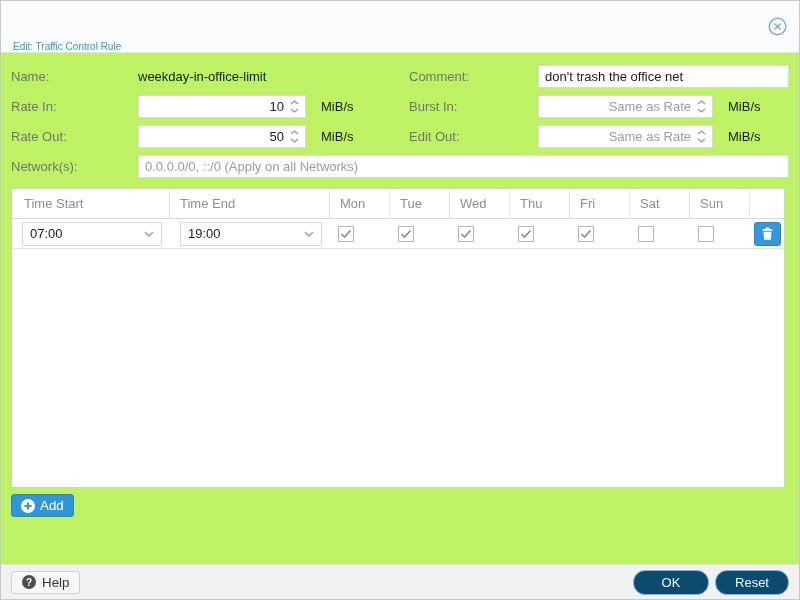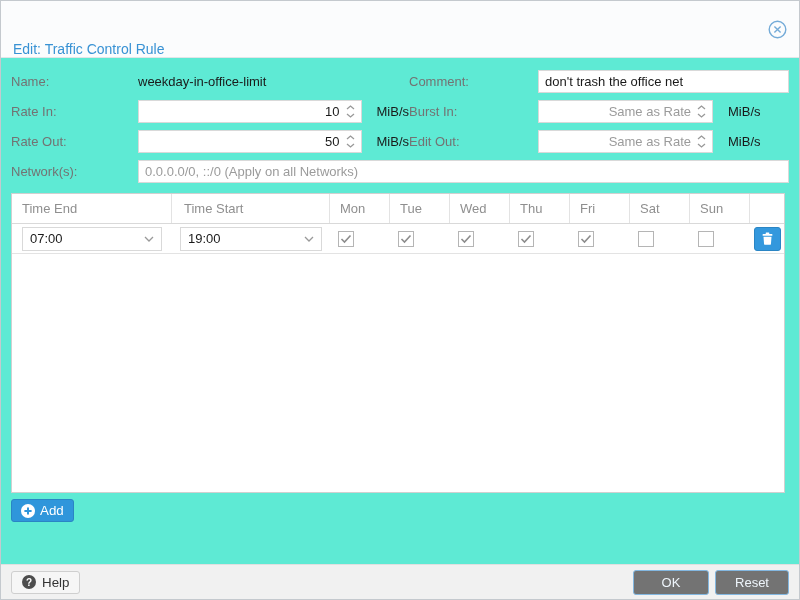--- a/index.html
+++ b/index.html
@@ -2,37 +2,37 @@
 <html><head>
 <meta charset="utf-8">
 <style>
   html,body{margin:0;padding:0;background:#e8e8e8;}
   body{font-family:"Liberation Sans",sans-serif;font-size:13px;color:#1a1a1a;}
   .window{width:800px;height:600px;box-sizing:border-box;background:#fff;border:1px solid #c4c9ce;
           display:flex;flex-direction:column;overflow:hidden;}
   
   .titlebar{flex:0 0 36px;display:flex;align-items:center;justify-content:space-between;
             padding:0 12px;background:#fbfcfd;border-bottom:1px solid #e2e5e8;box-sizing:border-box;}
-  .title{color:#3892d4;font-size:14px;margin-top:40px;}
+  .title{color:#3892d4;font-size:10px;margin-top:40px;}
   .close-btn{width:19px;height:19px;cursor:pointer;display:flex;align-items:center;justify-content:center;}
   
-  .dlg-body{flex:1;padding:12px 10px 0 10px;overflow:hidden;background:#5eead4;}
+  .dlg-body{flex:1;padding:12px 10px 0 10px;overflow:hidden;background:#bef264;}
   .cols{display:flex;}
   .col-l{width:398px;flex:0 0 398px;}
   .col-r{flex:1;}
   .frow{display:flex;align-items:center;height:23px;margin-bottom:7px;}
   .flabel{color:#737373;flex:0 0 127px;}
   .flabel-r{color:#737373;flex:0 0 129px;}
   .tfield{height:23px;box-sizing:border-box;border:1px solid #d9d9d9;background:#fff;
           display:flex;align-items:center;padding:0 6px;}
   input.raw{border:none;outline:none;padding:0;margin:0;font:inherit;color:#1a1a1a;
             background:transparent;width:100%;height:100%;}
   input.raw::placeholder{color:#9b9b9b;opacity:1;}
   .num input.raw{text-align:right;}
-  .w200{width:224px;}
+  .w200{width:168px;}
   .w175{width:175px;}
   .flex1{flex:1;}
   .spinner{display:flex;flex-direction:column;justify-content:center;margin-left:6px;gap:3px;flex:0 0 auto;}
   .spin-btn{line-height:0;cursor:pointer;display:block;}
   .unit{margin-left:15px;color:#1a1a1a;}
   .net-row{}
   .tf-label{margin-top:13px;color:#737373;height:15px;}
   
   .grid{margin-top:10px;width:774px;height:300px;box-sizing:border-box;border:1px solid #d0d0d0;
         display:flex;flex-direction:column;background:#fff;}
@@ -59,21 +59,21 @@
   .gbody{flex:1;}
   
   .add-btn{margin-top:6px;height:23px;padding:0 9px;background:#2f96db;border:1px solid #2a85c4;
            border-radius:3px;color:#fff;display:inline-flex;align-items:center;gap:5px;cursor:pointer;}
   
   .footer{flex:0 0 35px;background:#f1f1f1;border-top:1px solid #e0e0e0;display:flex;
           align-items:center;justify-content:space-between;padding:0 10px;box-sizing:border-box;}
   .help-btn{height:23px;padding:0 10px;background:#f6f6f6;border:1px solid #cfcfcf;border-radius:3px;
             color:#333;display:inline-flex;align-items:center;gap:6px;cursor:pointer;}
   .fright{display:flex;gap:6px;}
-  .btn-dis{height:23px;background:#737373;border:1px solid #83b7e0;border-radius:3px;
+  .btn-dis{height:23px;background:#0c4a6e;border:1px solid #83b7e0;border-radius:12px;
            color:#eef5fb;display:flex;align-items:center;justify-content:center;cursor:default;}
   .btn-ok{width:74px;}
   .btn-reset{width:72px;}
 </style>
 </head>
 <body>
 
 <div class="window">
 
   <div class="titlebar">
@@ -190,22 +190,22 @@
       <span class="tfield flex1">
         <input class="raw" type="text" placeholder="0.0.0.0/0, ::/0 (Apply on all Networks)" style="">
       </span>
     </div>
 
     
 
     
     <div class="grid">
       <div class="ghead">
+        <div class="hcell c0">Time Start</div>
         <div class="hcell c1">Time End</div>
-        <div class="hcell c0">Time Start</div>
         <div class="hcell cday">Mon</div>
         <div class="hcell cday">Tue</div>
         <div class="hcell cday">Wed</div>
         <div class="hcell cday">Thu</div>
         <div class="hcell cday">Fri</div>
         <div class="hcell cday">Sat</div>
         <div class="hcell cday">Sun</div>
         <div class="hcell cact"></div>
       </div>
       <div class="grow">

